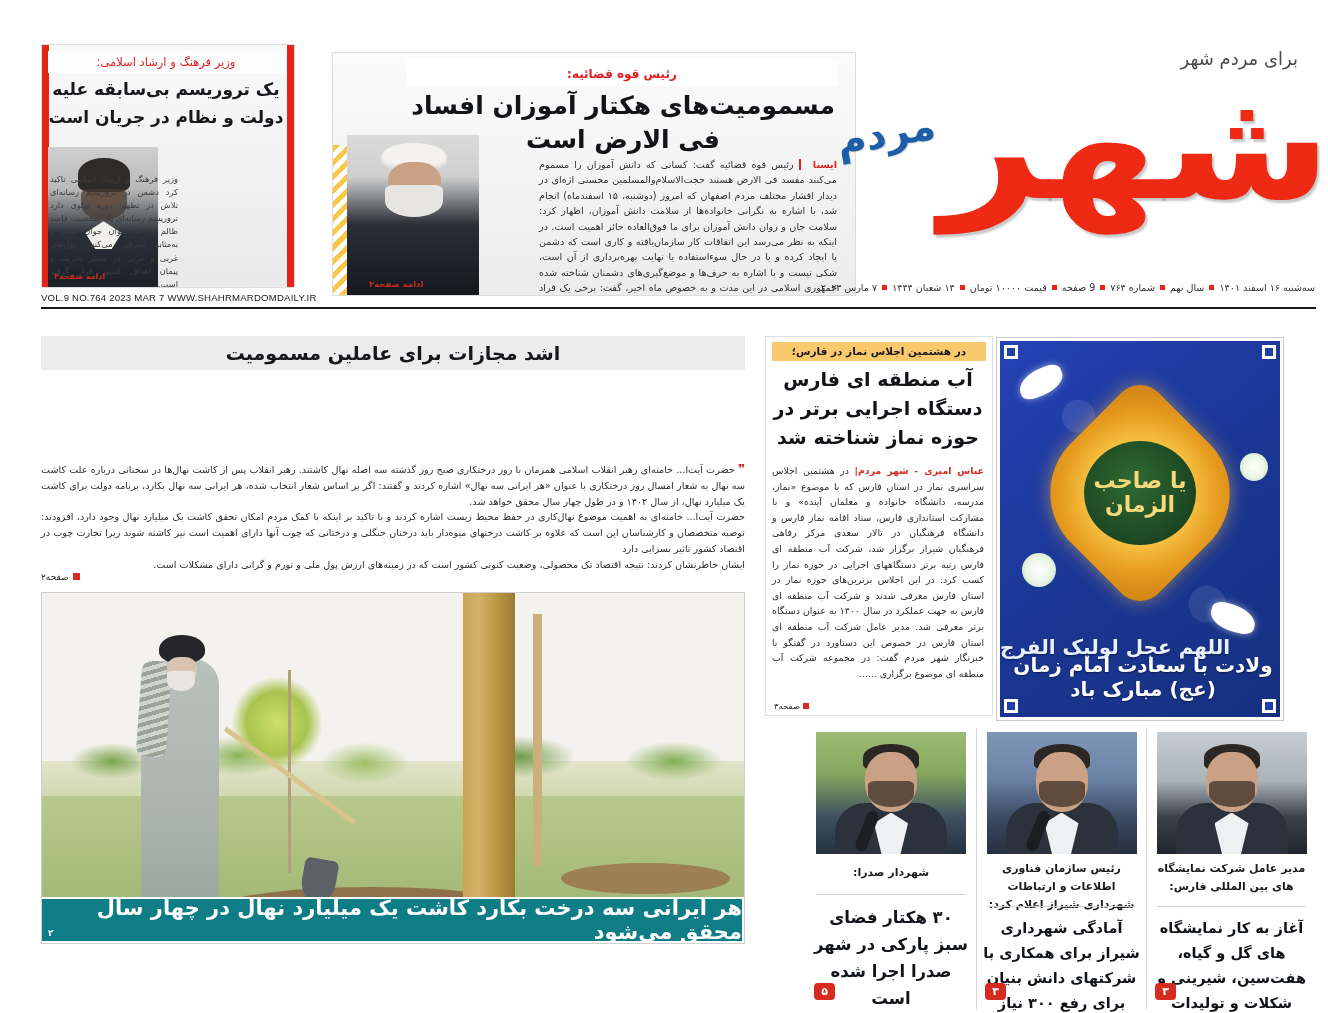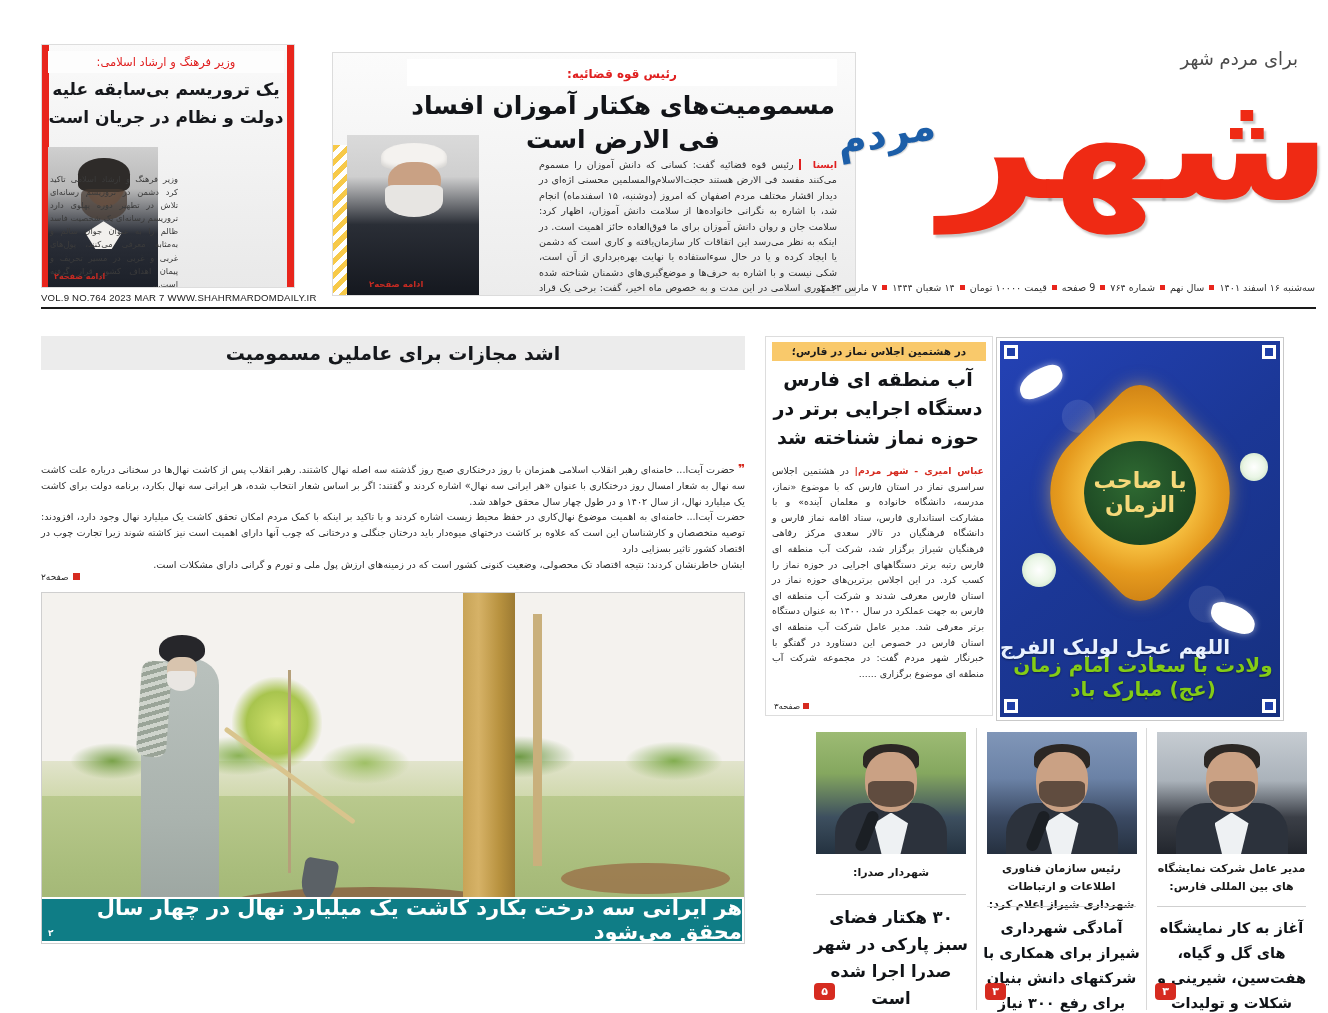--- a/index.html
+++ b/index.html
@@ -374,21 +374,21 @@
   }
   .flower.f1 { right:12px; top:112px; }
   .flower.f2 { left:22px; top:212px; width:34px; height:34px; }
   .poster-arabic {
     position:absolute; left:0; bottom:58px; width:286px; text-align:left;
     color:#e8f1ff; font-size: 20px; font-weight:bold; letter-spacing:-0.5px;
     text-shadow: 0 1px 2px rgba(0,0,0,.45);
   }
   .poster-persian {
     position:absolute; left:0; bottom:16px; width:286px; text-align:center;
-    color:#84cc16; font-size: 20px; font-weight:bold; letter-spacing:-0.6px;
+    color:#ffffff; font-size: 20px; font-weight:bold; letter-spacing:-0.6px;
     text-shadow: 0 1px 2px rgba(0,0,0,.45);
   }
 
   
   .cards {
     position: absolute; left: 765px; top: 728px; width: 551px; height: 282px;
     display: flex; gap: 0px;
   }
   .card {
     position: relative; width: 170px; height: 282px;

